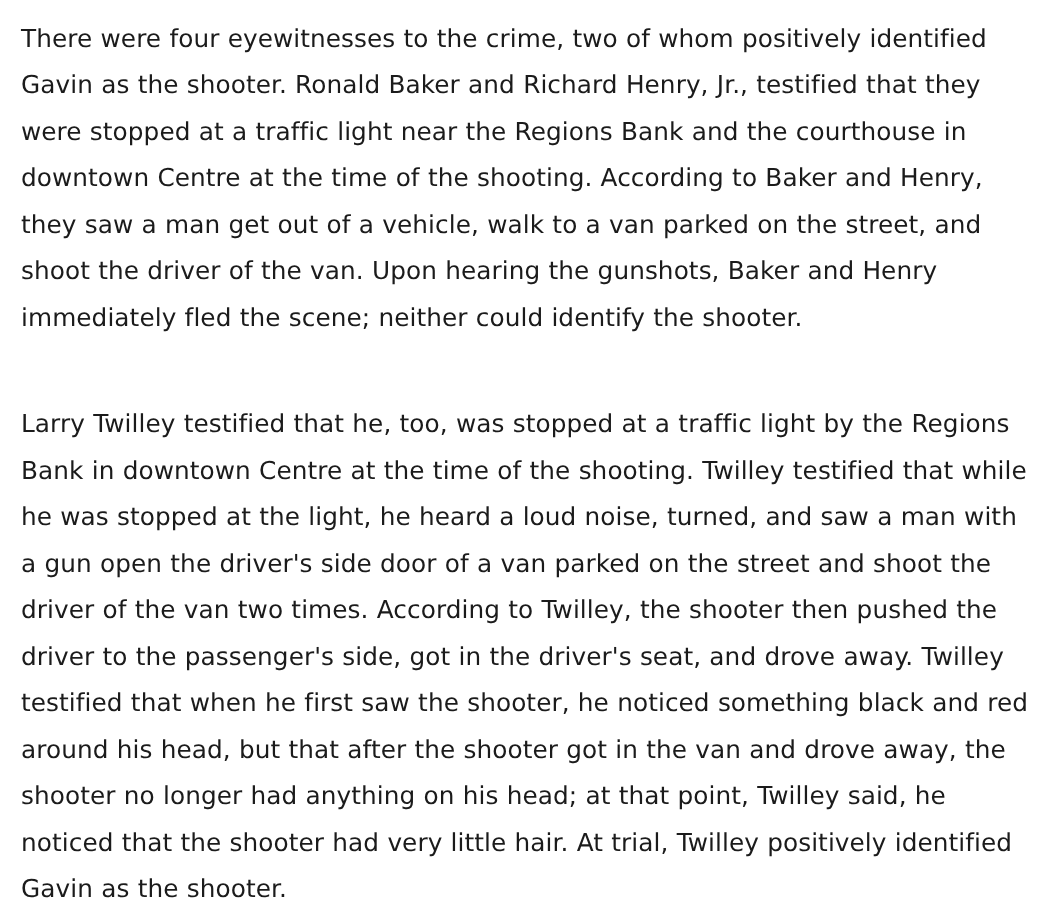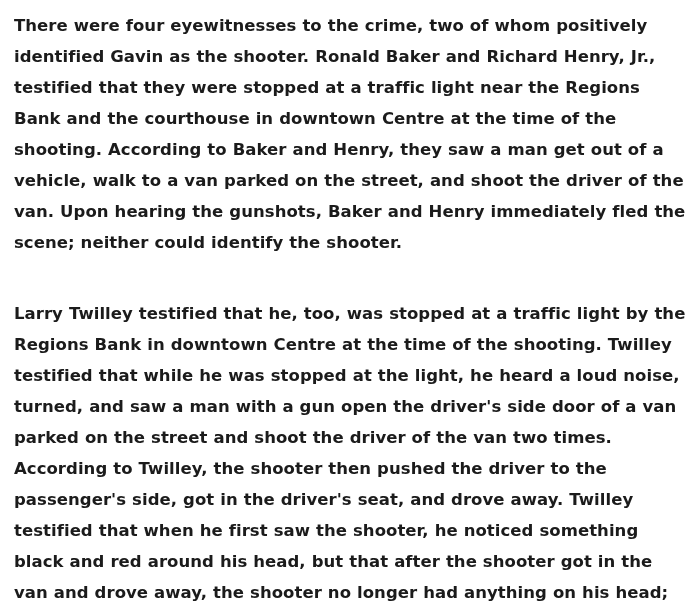--- a/index.html
+++ b/index.html
@@ -22,21 +22,20 @@
     background: #ffffff;
   }
   p.para {
     margin: 0 0 22px 0;
     font-size: 16.5px;
     line-height: 31px;
     color: #1b1b1b;
     text-align: left;
     letter-spacing: 0.05px;
     word-spacing: 0.2px;
-    font-weight: bold;
   }
   p.para:last-child {
     margin-bottom: 0;
     margin-top: 40px;
   }
 </style>
 </head>
 <body>
 
 <div class="page">

